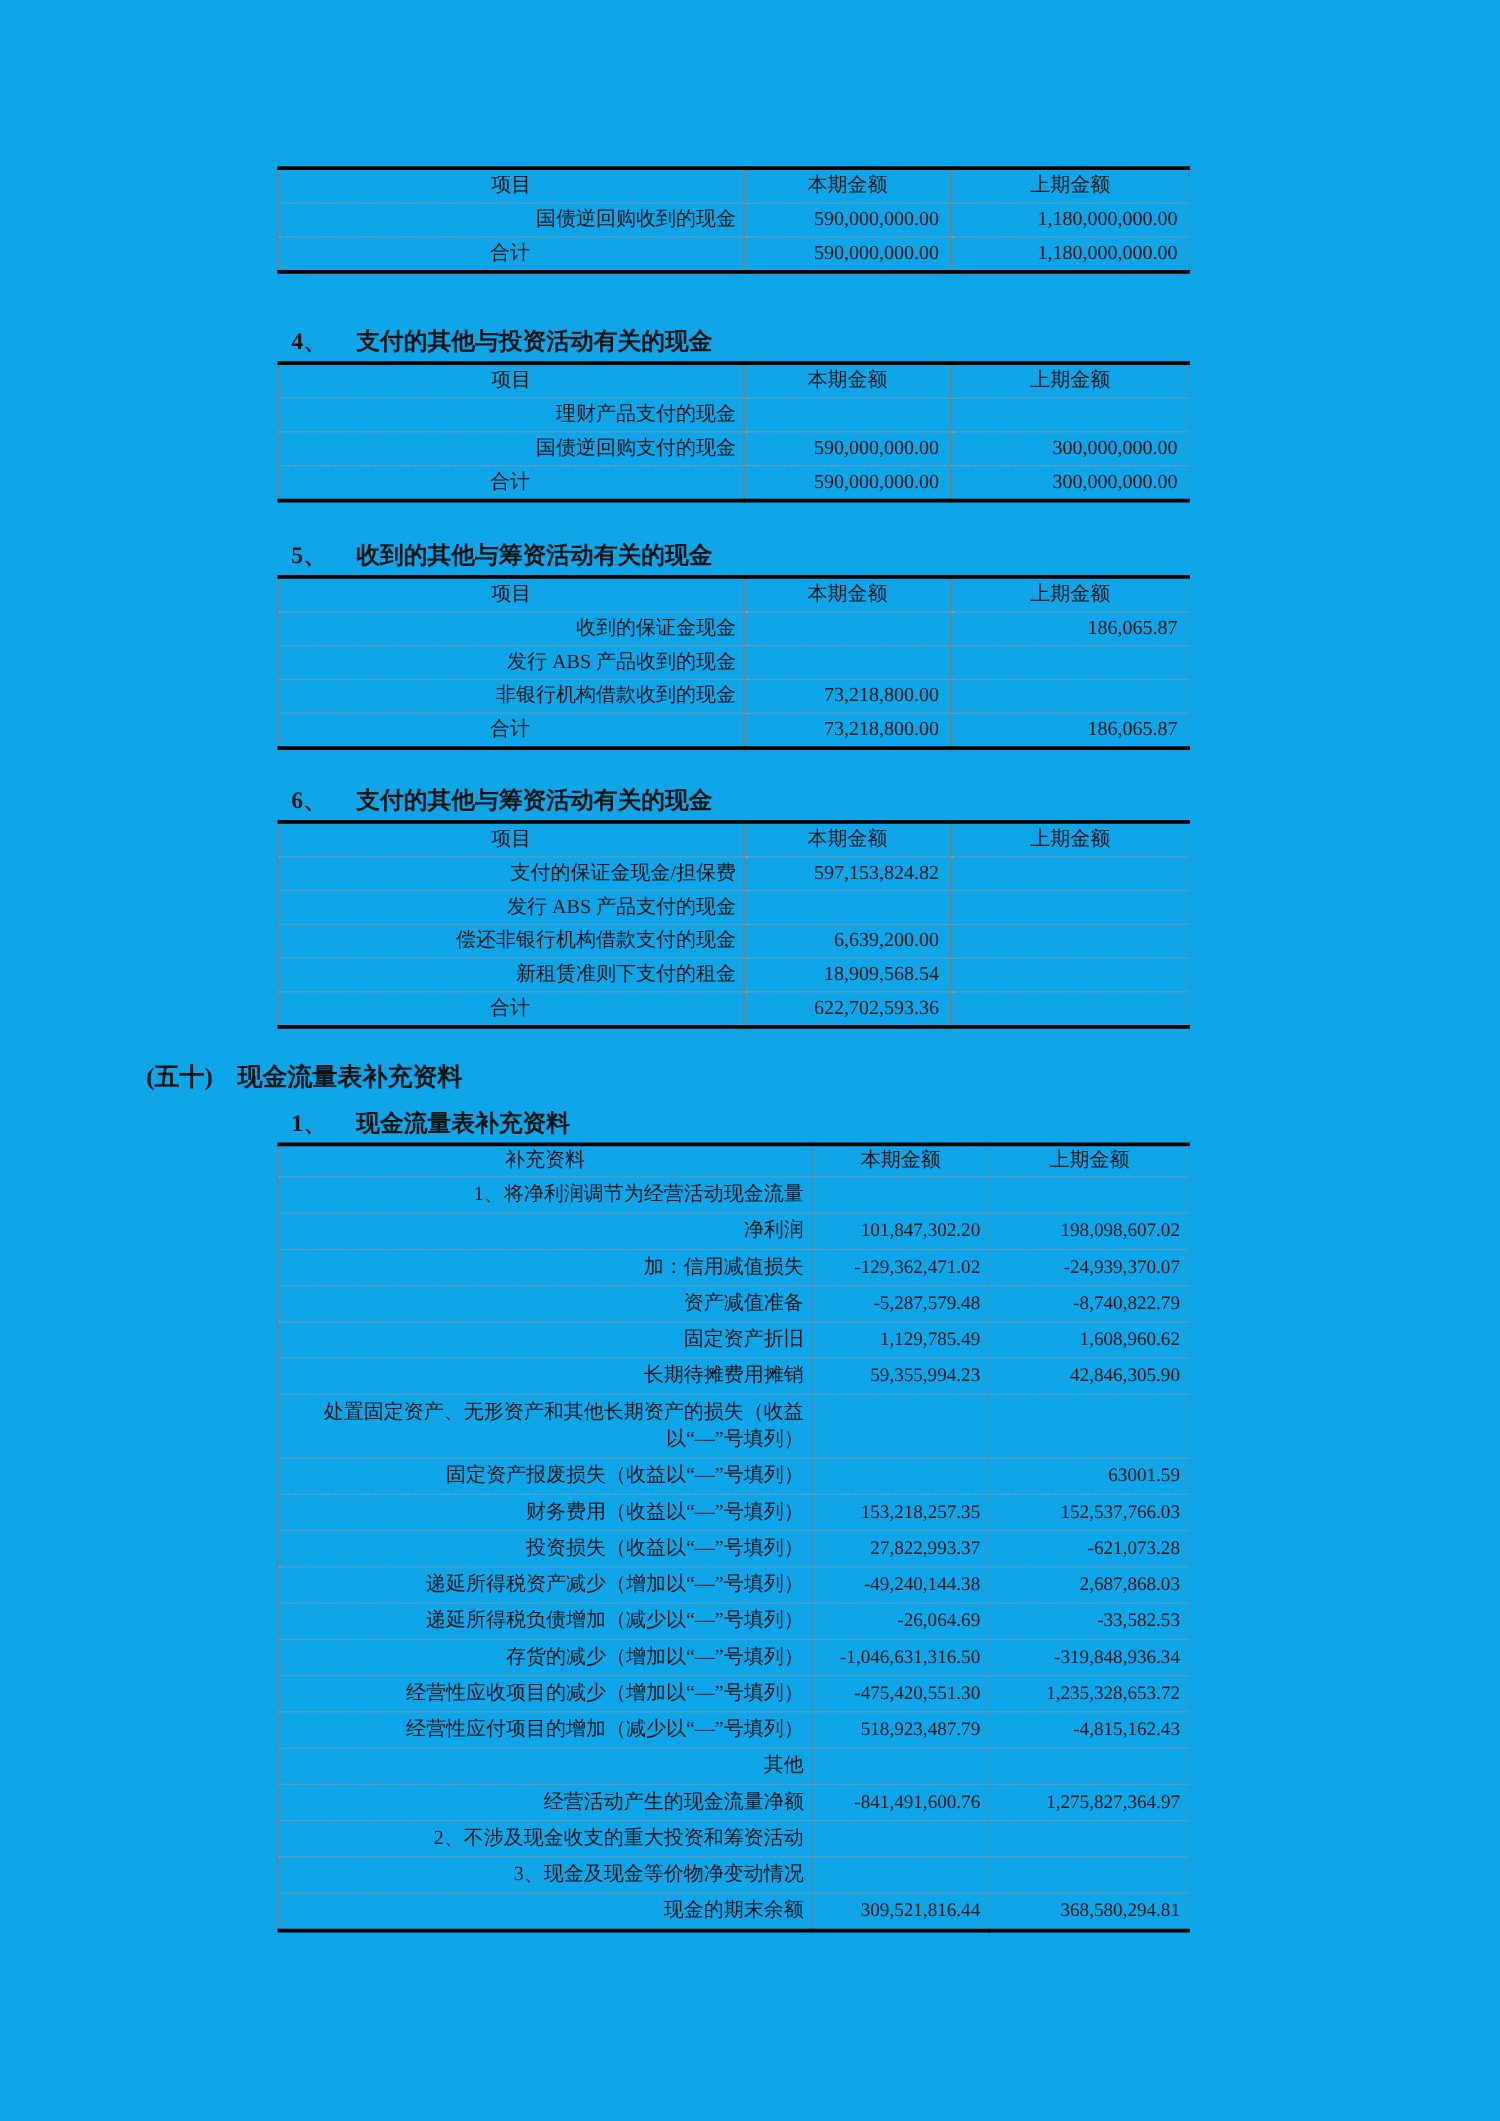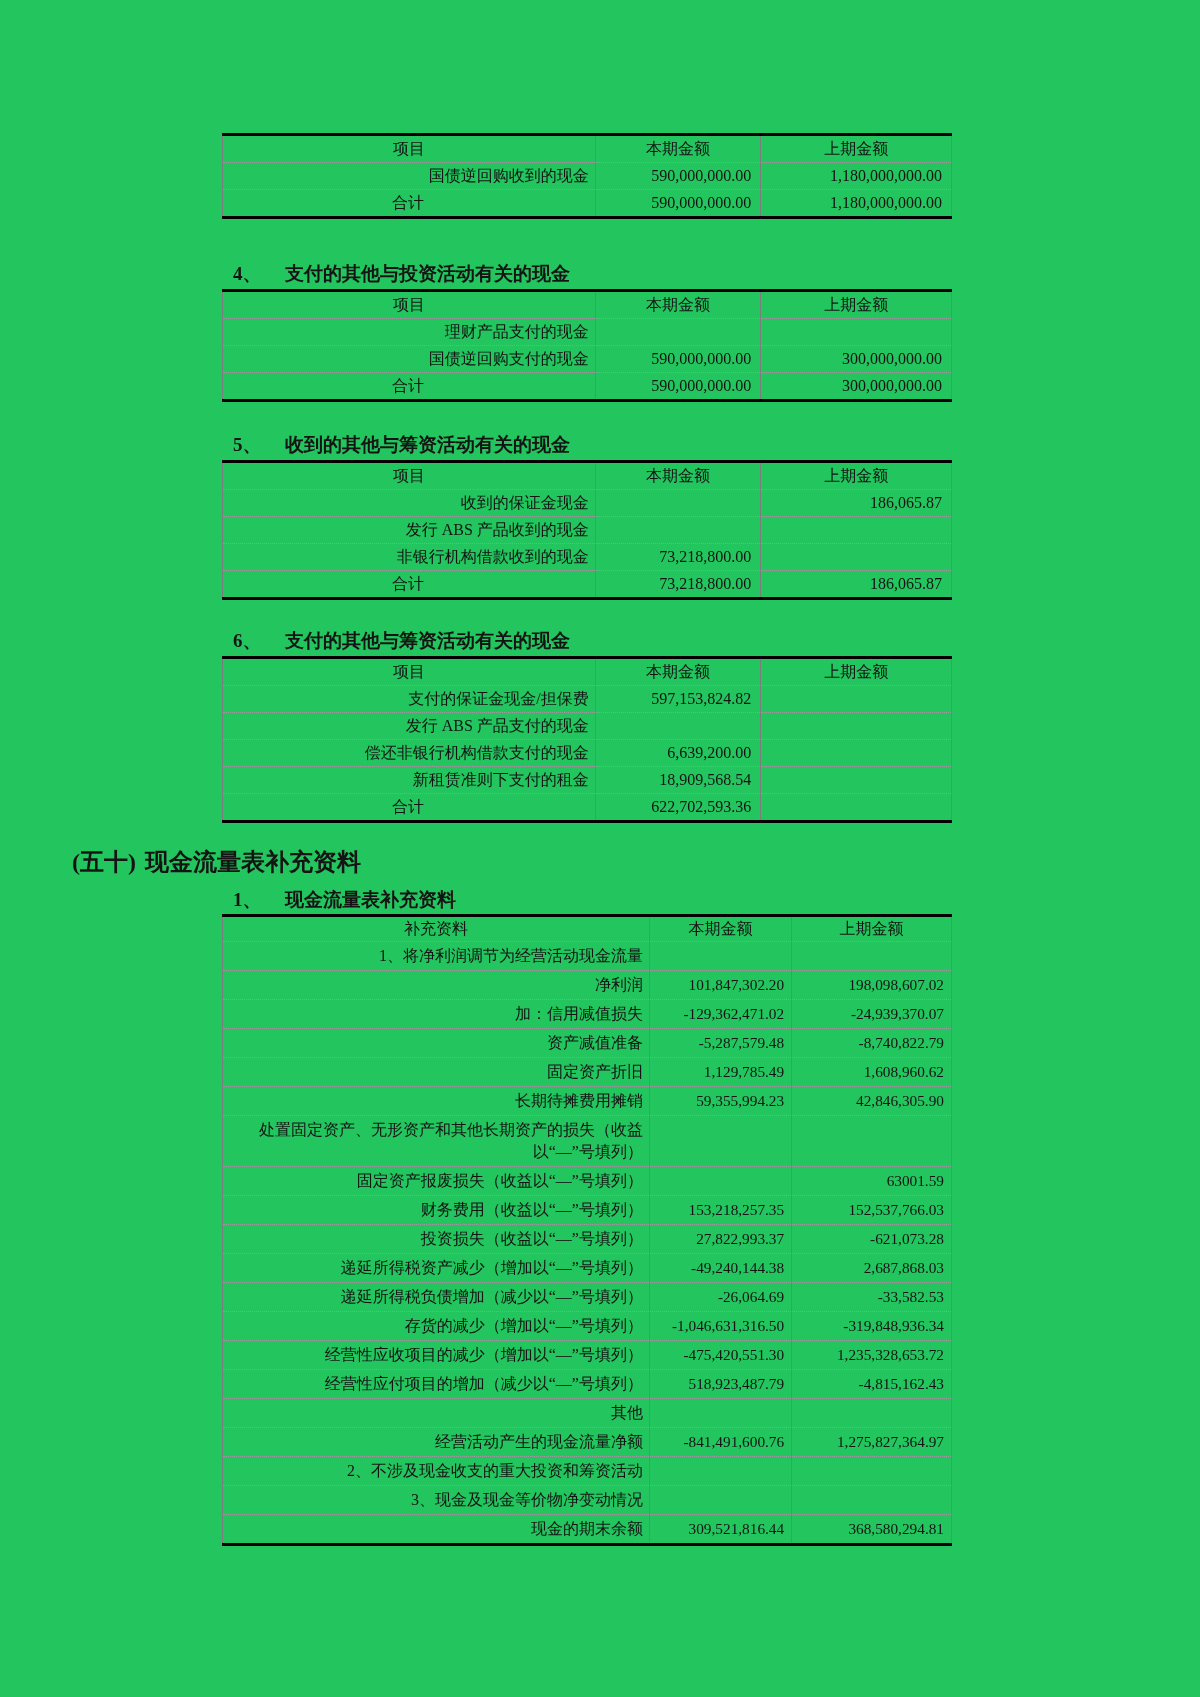--- a/index.html
+++ b/index.html
@@ -1,17 +1,17 @@
 <!DOCTYPE html>
 <html><head>
 <meta charset="utf-8">
 <style>
   html,body { margin:0; padding:0; background:#e8e8e8; }
   .page {
-    width:1200px; height:1697px; background:#22c55e; position:relative;
+    width:1200px; height:1697px; background:#0ea5e9; position:relative;
     margin:0 auto; overflow:hidden;
     font-family:"Liberation Serif","DejaVu Serif",serif;
     color:#141414;
   }
   
   table.fin {
     border-collapse:collapse; table-layout:fixed;
     width:730px; margin-left:222px;
     border-top:3px solid #000; border-bottom:3px solid #000;
     border-left:1px solid #8f8f8f; border-right:1px solid #8f8f8f;
@@ -38,22 +38,22 @@
   table.tbl-big td.num { font-size:15.3px; padding-right:7px; padding-left:8px; }
   table.tbl-big td.lbl.wrap { white-space:normal; }
   table.tbl-big th { padding-top:1px; padding-bottom:1px; }
   
   .sec-head {
     font-weight:bold; font-size:19px; line-height:26px;
     margin-left:233px; white-space:nowrap;
   }
   .sec-head .num { display:inline-block; width:52px; }
   .big-head {
-    font-weight:bold; font-size:24px; line-height:26px;
-    margin-left:72px; white-space:nowrap;
+    font-weight:bold; font-size:20px; line-height:26px;
+    margin-left:117px; white-space:nowrap;
   }
   .big-head .num { display:inline-block; width:73px; }
   
   .mt-first   { margin-top:133px; }
   .mt-h4      { margin-top:42px; }
   .mt-h5      { margin-top:30px; }
   .mt-h6      { margin-top:28px; }
   .mt-h50     { margin-top:26px; }
   .mt-h50-1   { margin-top:12px; }
   .mt-table   { margin-top:2px; }

